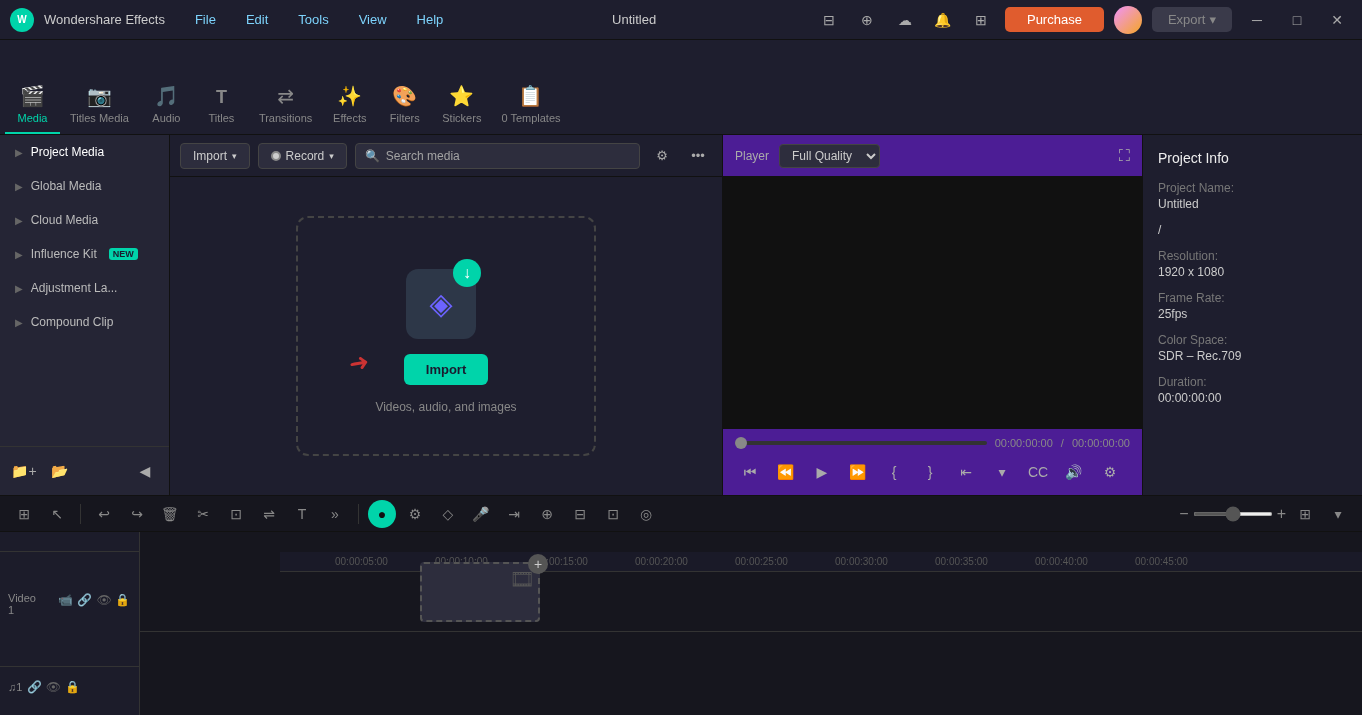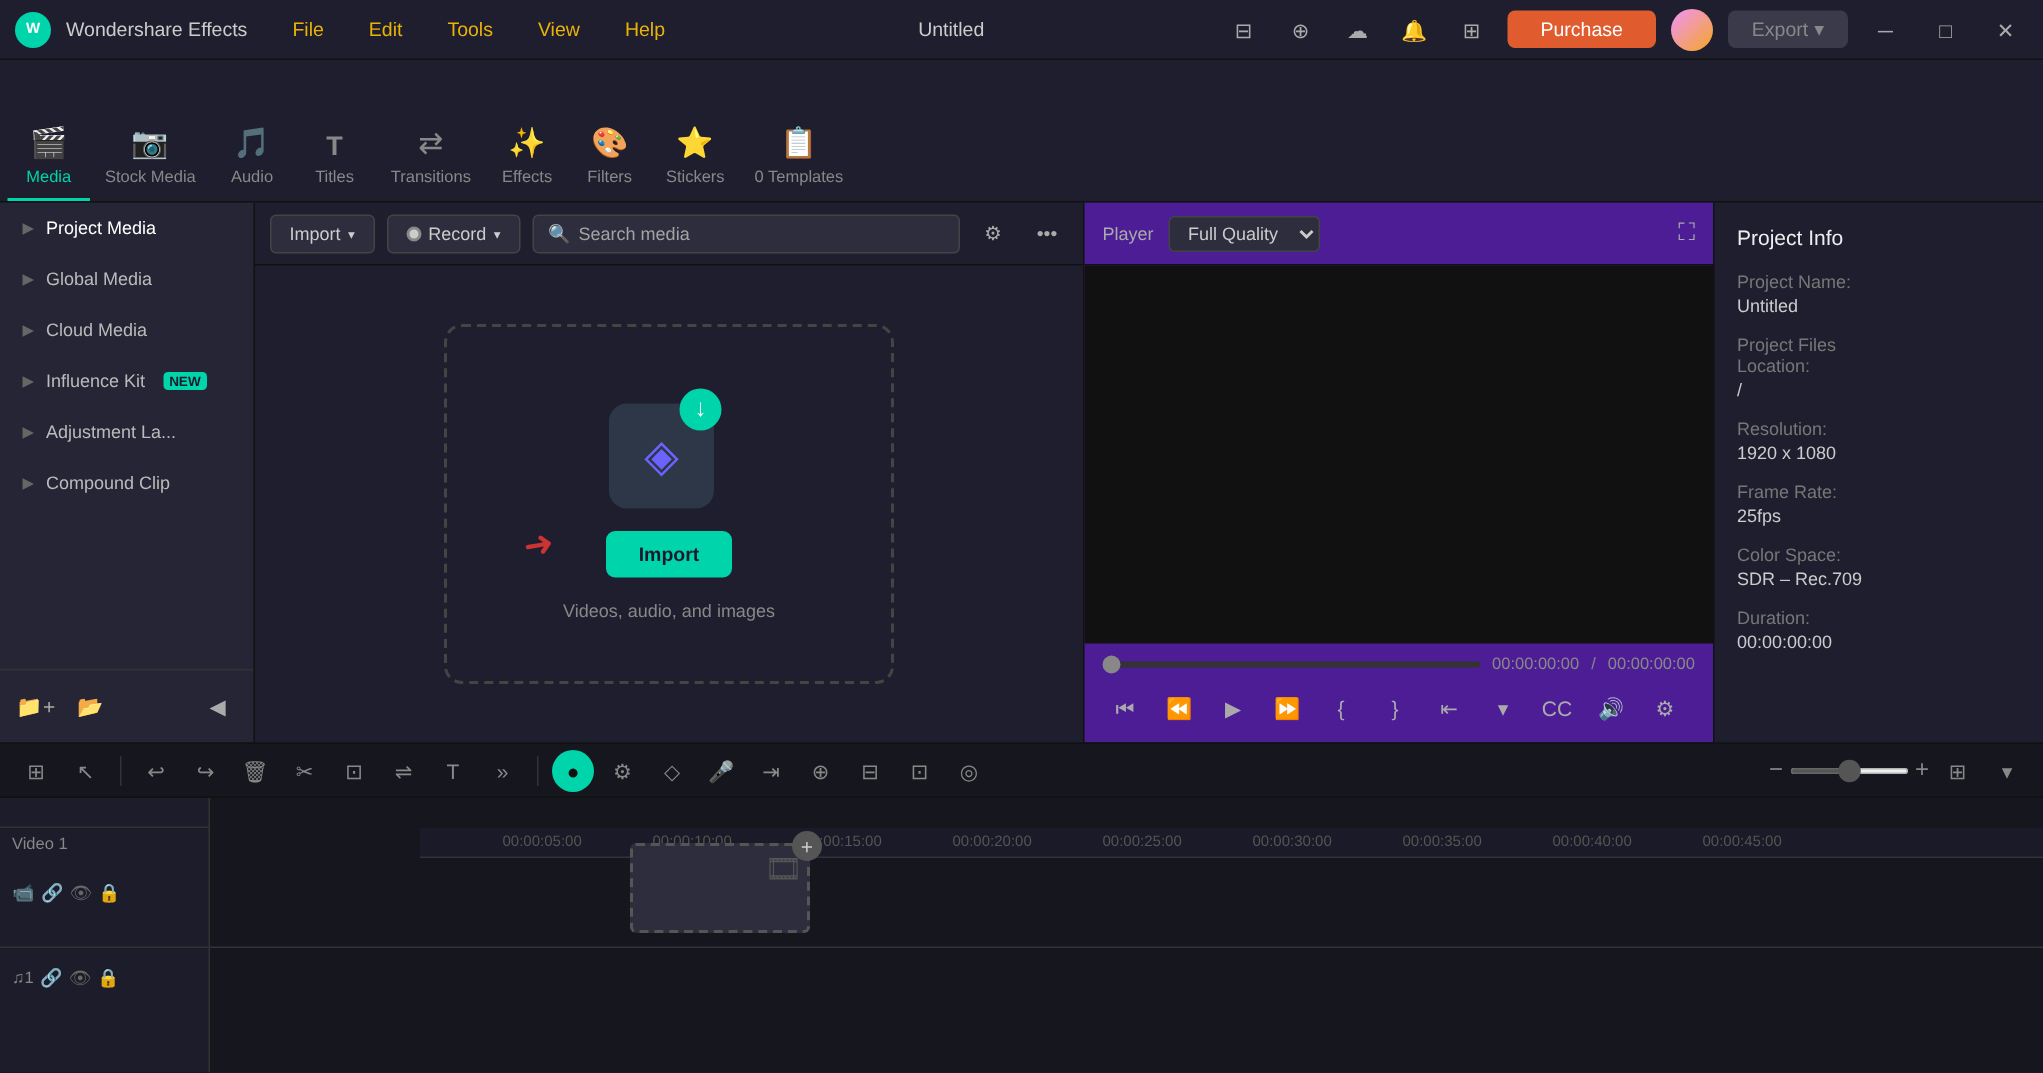--- a/index.html
+++ b/index.html
@@ -2,21 +2,21 @@
 <html><head>
   <meta charset="utf-8">
   <style>
     * { box-sizing: border-box; margin: 0; padding: 0; }
     body { font-family: 'Segoe UI', Arial, sans-serif; background: #1a1a2e; color: #ccc; font-size: 13px; overflow: hidden; width: 1362px; height: 715px; }
 
     
     #titlebar { display: flex; align-items: center; background: #1e1e2e; height: 40px; padding: 0 10px; gap: 10px; border-bottom: 1px solid #111; }
     #app-logo { width: 24px; height: 24px; background: #00d4aa; border-radius: 50%; display: flex; align-items: center; justify-content: center; color: white; font-weight: bold; font-size: 10px; flex-shrink: 0; }
     #app-name { font-size: 13px; color: #ccc; font-weight: 500; margin-right: 10px; }
-    .menu-item { color: #eab308; font-size: 13px; padding: 4px 10px; cursor: pointer; }
+    .menu-item { color: #7dd3fc; font-size: 13px; padding: 4px 10px; cursor: pointer; }
     #title-center { flex: 1; text-align: center; color: #ccc; font-size: 13px; }
     .titlebar-icon { width: 28px; height: 28px; display: flex; align-items: center; justify-content: center; color: #aaa; cursor: pointer; font-size: 14px; border-radius: 4px; }
     #purchase-btn { background: #e05c2e; color: white; border: none; padding: 5px 22px; border-radius: 5px; cursor: pointer; font-size: 13px; font-weight: 500; }
     #user-avatar { width: 28px; height: 28px; border-radius: 50%; background: linear-gradient(135deg, #f093fb, #f5a623); display: flex; align-items: center; justify-content: center; cursor: pointer; }
     #export-btn { background: #3a3a4a; color: #888; border: none; padding: 5px 16px; border-radius: 5px; cursor: pointer; font-size: 13px; display: flex; align-items: center; gap: 4px; }
     .win-btn { width: 30px; height: 30px; display: flex; align-items: center; justify-content: center; color: #aaa; cursor: pointer; font-size: 14px; border-radius: 4px; }
 
     
     #main { display: flex; height: calc(715px - 40px); }
 
@@ -81,21 +81,21 @@
     #timeline-toolbar { display: flex; align-items: center; padding: 5px 10px; gap: 5px; border-bottom: 1px solid #111; height: 36px; }
     .tl-btn { width: 28px; height: 28px; display: flex; align-items: center; justify-content: center; color: #888; cursor: pointer; border-radius: 4px; font-size: 14px; }
     .tl-separator { width: 1px; height: 20px; background: #333; margin: 0 4px; }
     #timeline-content { flex: 1; display: flex; position: relative; overflow: hidden; }
     #timeline-left { width: 140px; background: #1c1c2a; border-right: 1px solid #333; display: flex; flex-direction: column; }
     #timeline-ruler { position: absolute; left: 140px; right: 0; top: 0; height: 20px; background: #1a1a28; border-bottom: 1px solid #333; display: flex; align-items: center; overflow: hidden; margin-top: 20px; }
     .ruler-mark { color: #555; font-size: 10px; white-space: nowrap; position: absolute; }
     #drag-drop-label { position: absolute; bottom: 20px; left: 50%; transform: translateX(-50%); color: #555; font-size: 12px; white-space: nowrap; }
     #video-track-area { position: absolute; left: 0; top: 20px; right: 0; height: 80px; border-bottom: 1px solid #333; }
     #audio-track-area { position: absolute; left: 0; top: 100px; right: 0; height: 40px; }
-    .timeline-left-track { height: 80px; border-bottom: 1px solid #333; display: flex; flex-direction: column; padding: 5px 8px; gap: 18px; }
+    .timeline-left-track { height: 80px; border-bottom: 1px solid #333; display: flex; flex-direction: row; padding: 5px 8px; gap: 18px; margin-top: 35px; }
     .timeline-left-audio { height: 40px; display: flex; align-items: center; padding: 0 8px; gap: 4px; }
     .track-label-text { color: #888; font-size: 11px; }
     .track-icons { display: flex; gap: 3px; }
     .t-icon { font-size: 12px; color: #666; cursor: pointer; width: 16px; height: 16px; display: flex; align-items: center; justify-content: center; }
 
     
     #placeholder-clip { position: absolute; left: 280px; top: 10px; width: 120px; height: 60px; background: #2d2d3d; border: 2px dashed #555; border-radius: 4px; display: flex; align-items: flex-start; justify-content: flex-end; padding: 3px; }
     #clip-plus { position: absolute; top: -10px; right: -10px; width: 20px; height: 20px; background: #555; border-radius: 50%; display: flex; align-items: center; justify-content: center; color: #ccc; font-size: 14px; cursor: pointer; }
     .clip-thumb-icon { color: #555; font-size: 20px; }
 
@@ -139,21 +139,21 @@
 
   <div style="display:flex; flex-direction:column; flex:1; overflow:hidden;">
 
     <div id="tab-bar">
       <div class="tab-item active">
         <span class="tab-icon">🎬</span>
         <span>Media</span>
       </div>
       <div class="tab-item">
         <span class="tab-icon">📷</span>
-        <span>Stock Media</span>
+        <span>Titles Media</span>
       </div>
       <div class="tab-item">
         <span class="tab-icon">🎵</span>
         <span>Audio</span>
       </div>
       <div class="tab-item">
         <span class="tab-icon" style="font-weight:bold;font-size:18px;">T</span>
         <span>Titles</span>
       </div>
       <div class="tab-item">
@@ -289,21 +289,20 @@
           </div>
         </div>
 
         <div id="project-info">
           <div id="project-info-title">Project Info</div>
           <div class="info-row">
             <span class="info-label">Project Name:</span>
             <span class="info-value">Untitled</span>
           </div>
           <div class="info-row">
-            <span class="info-label">Project Files<br>Location:</span>
             <span class="info-value">/</span>
           </div>
           <div class="info-row">
             <span class="info-label">Resolution:</span>
             <span class="info-value">1920 x 1080</span>
           </div>
           <div class="info-row">
             <span class="info-label">Frame Rate:</span>
             <span class="info-value">25fps</span>
           </div>

